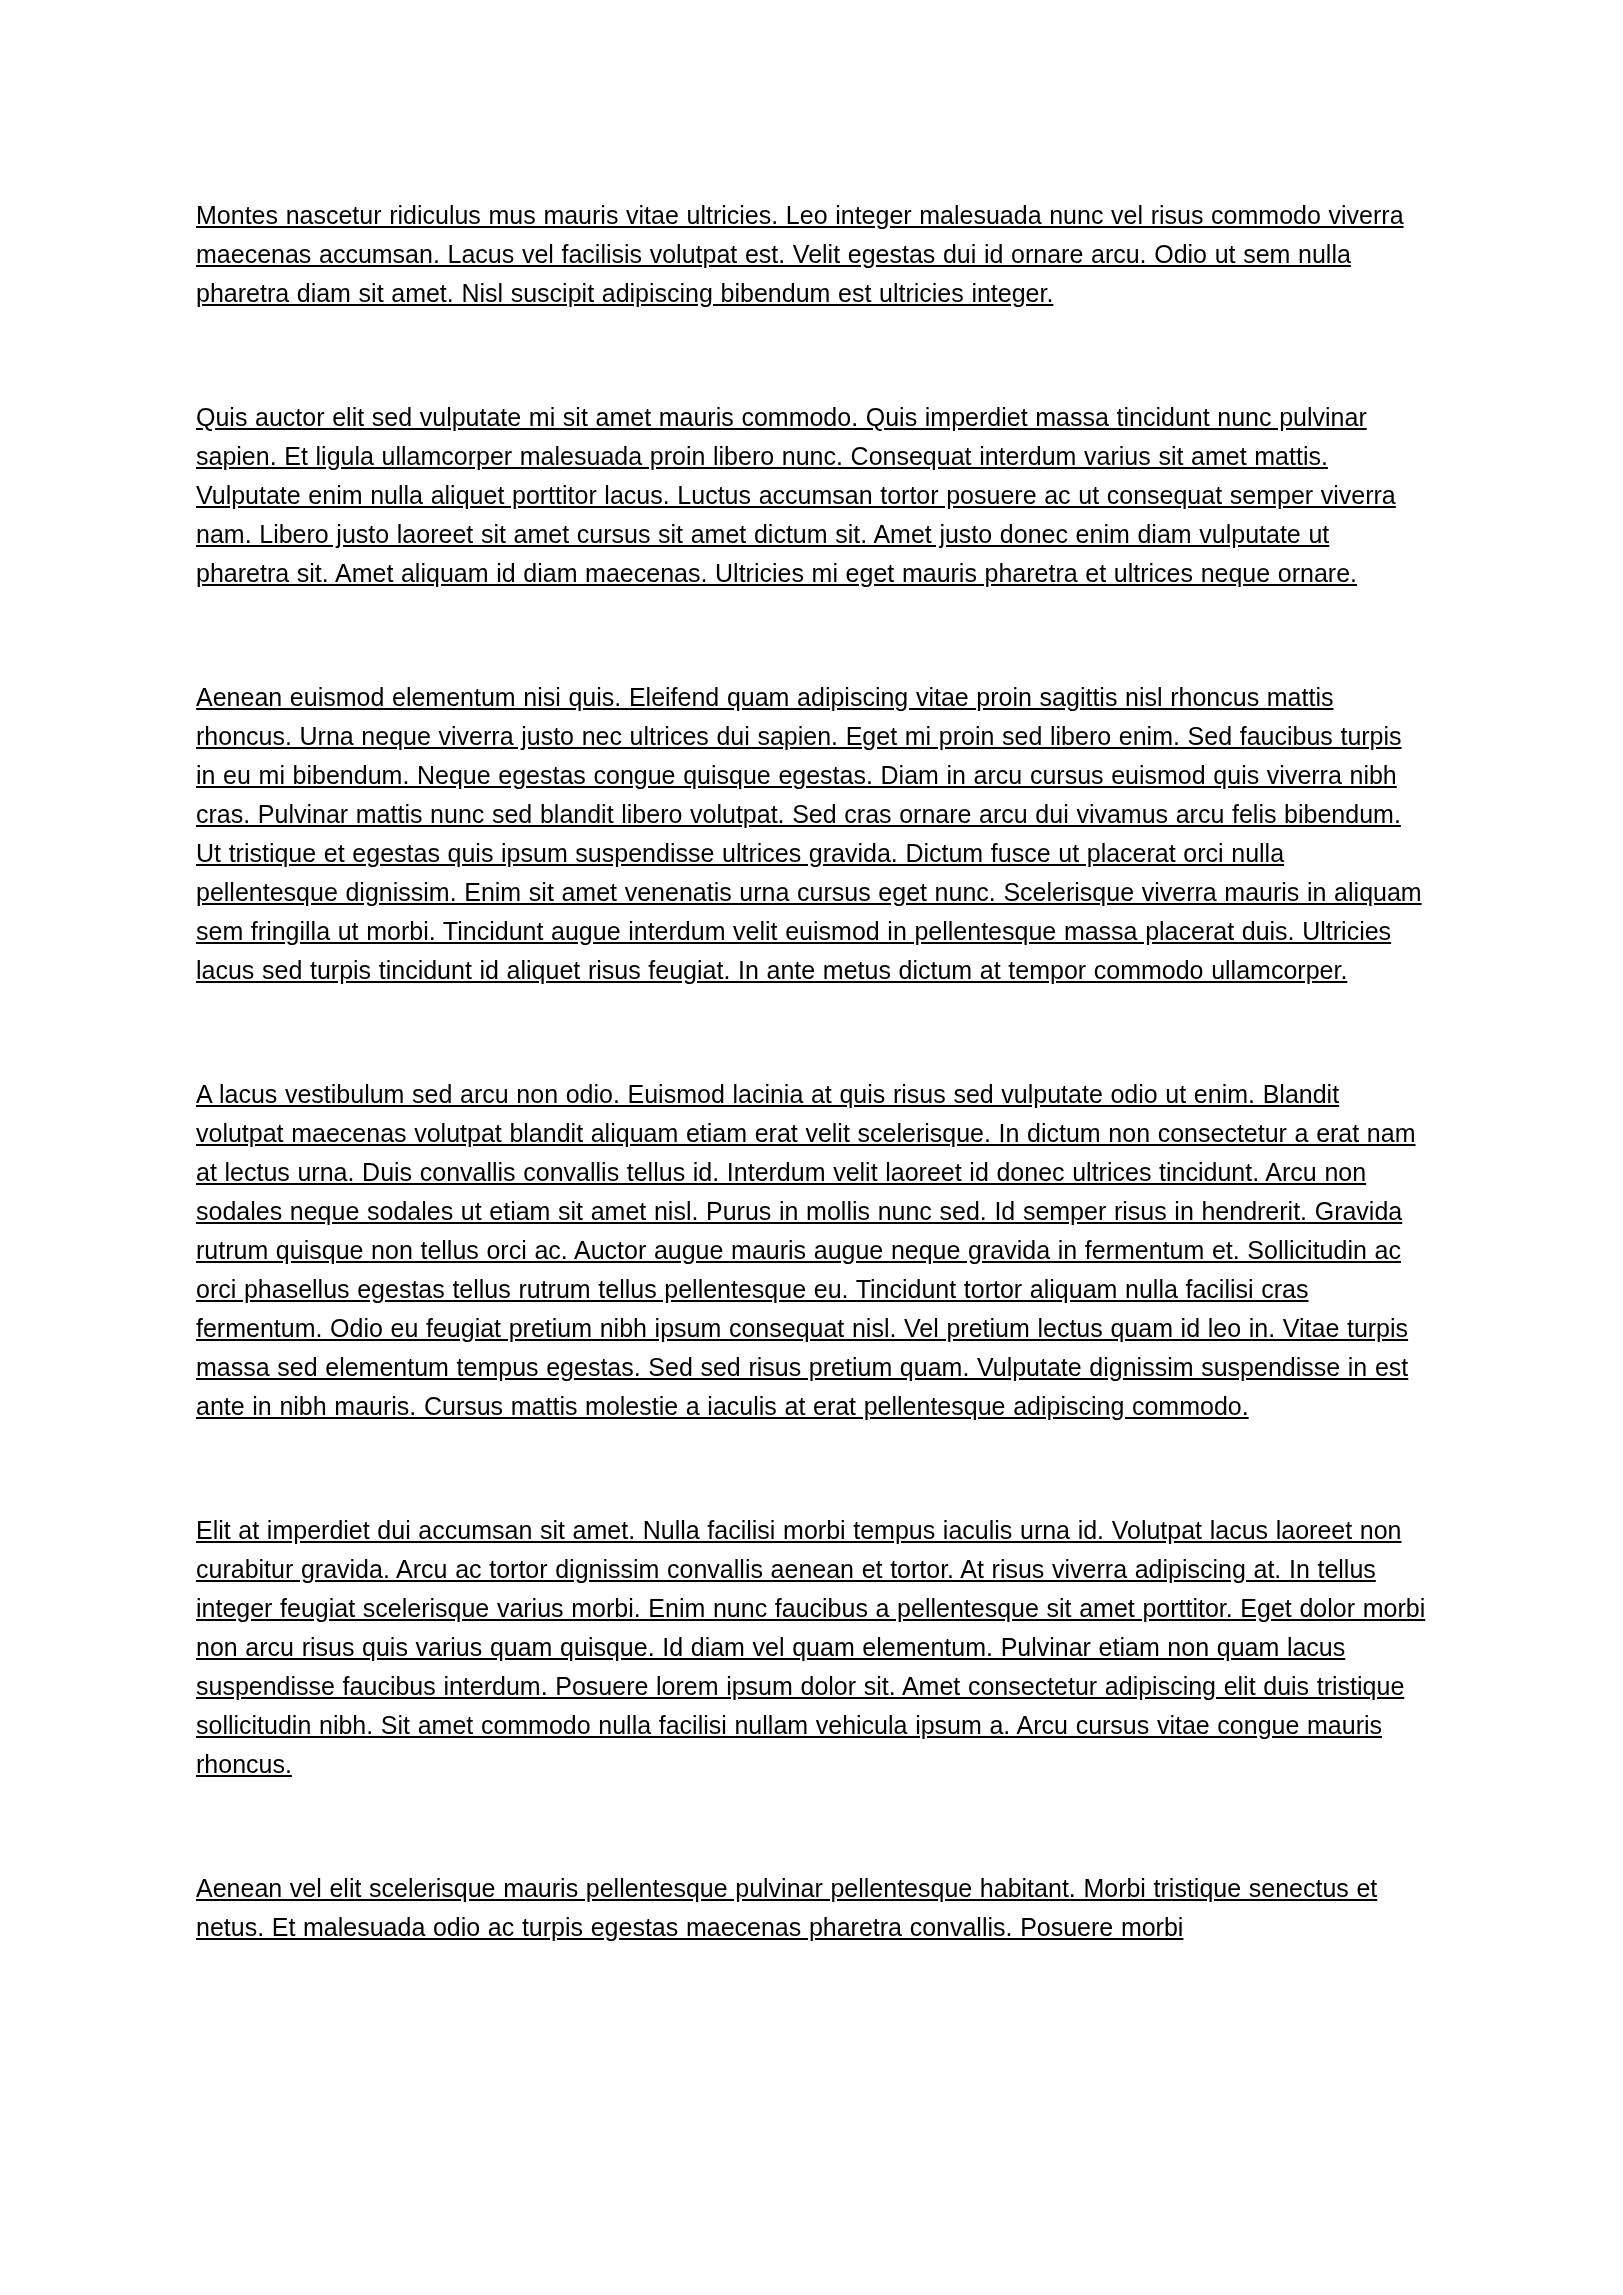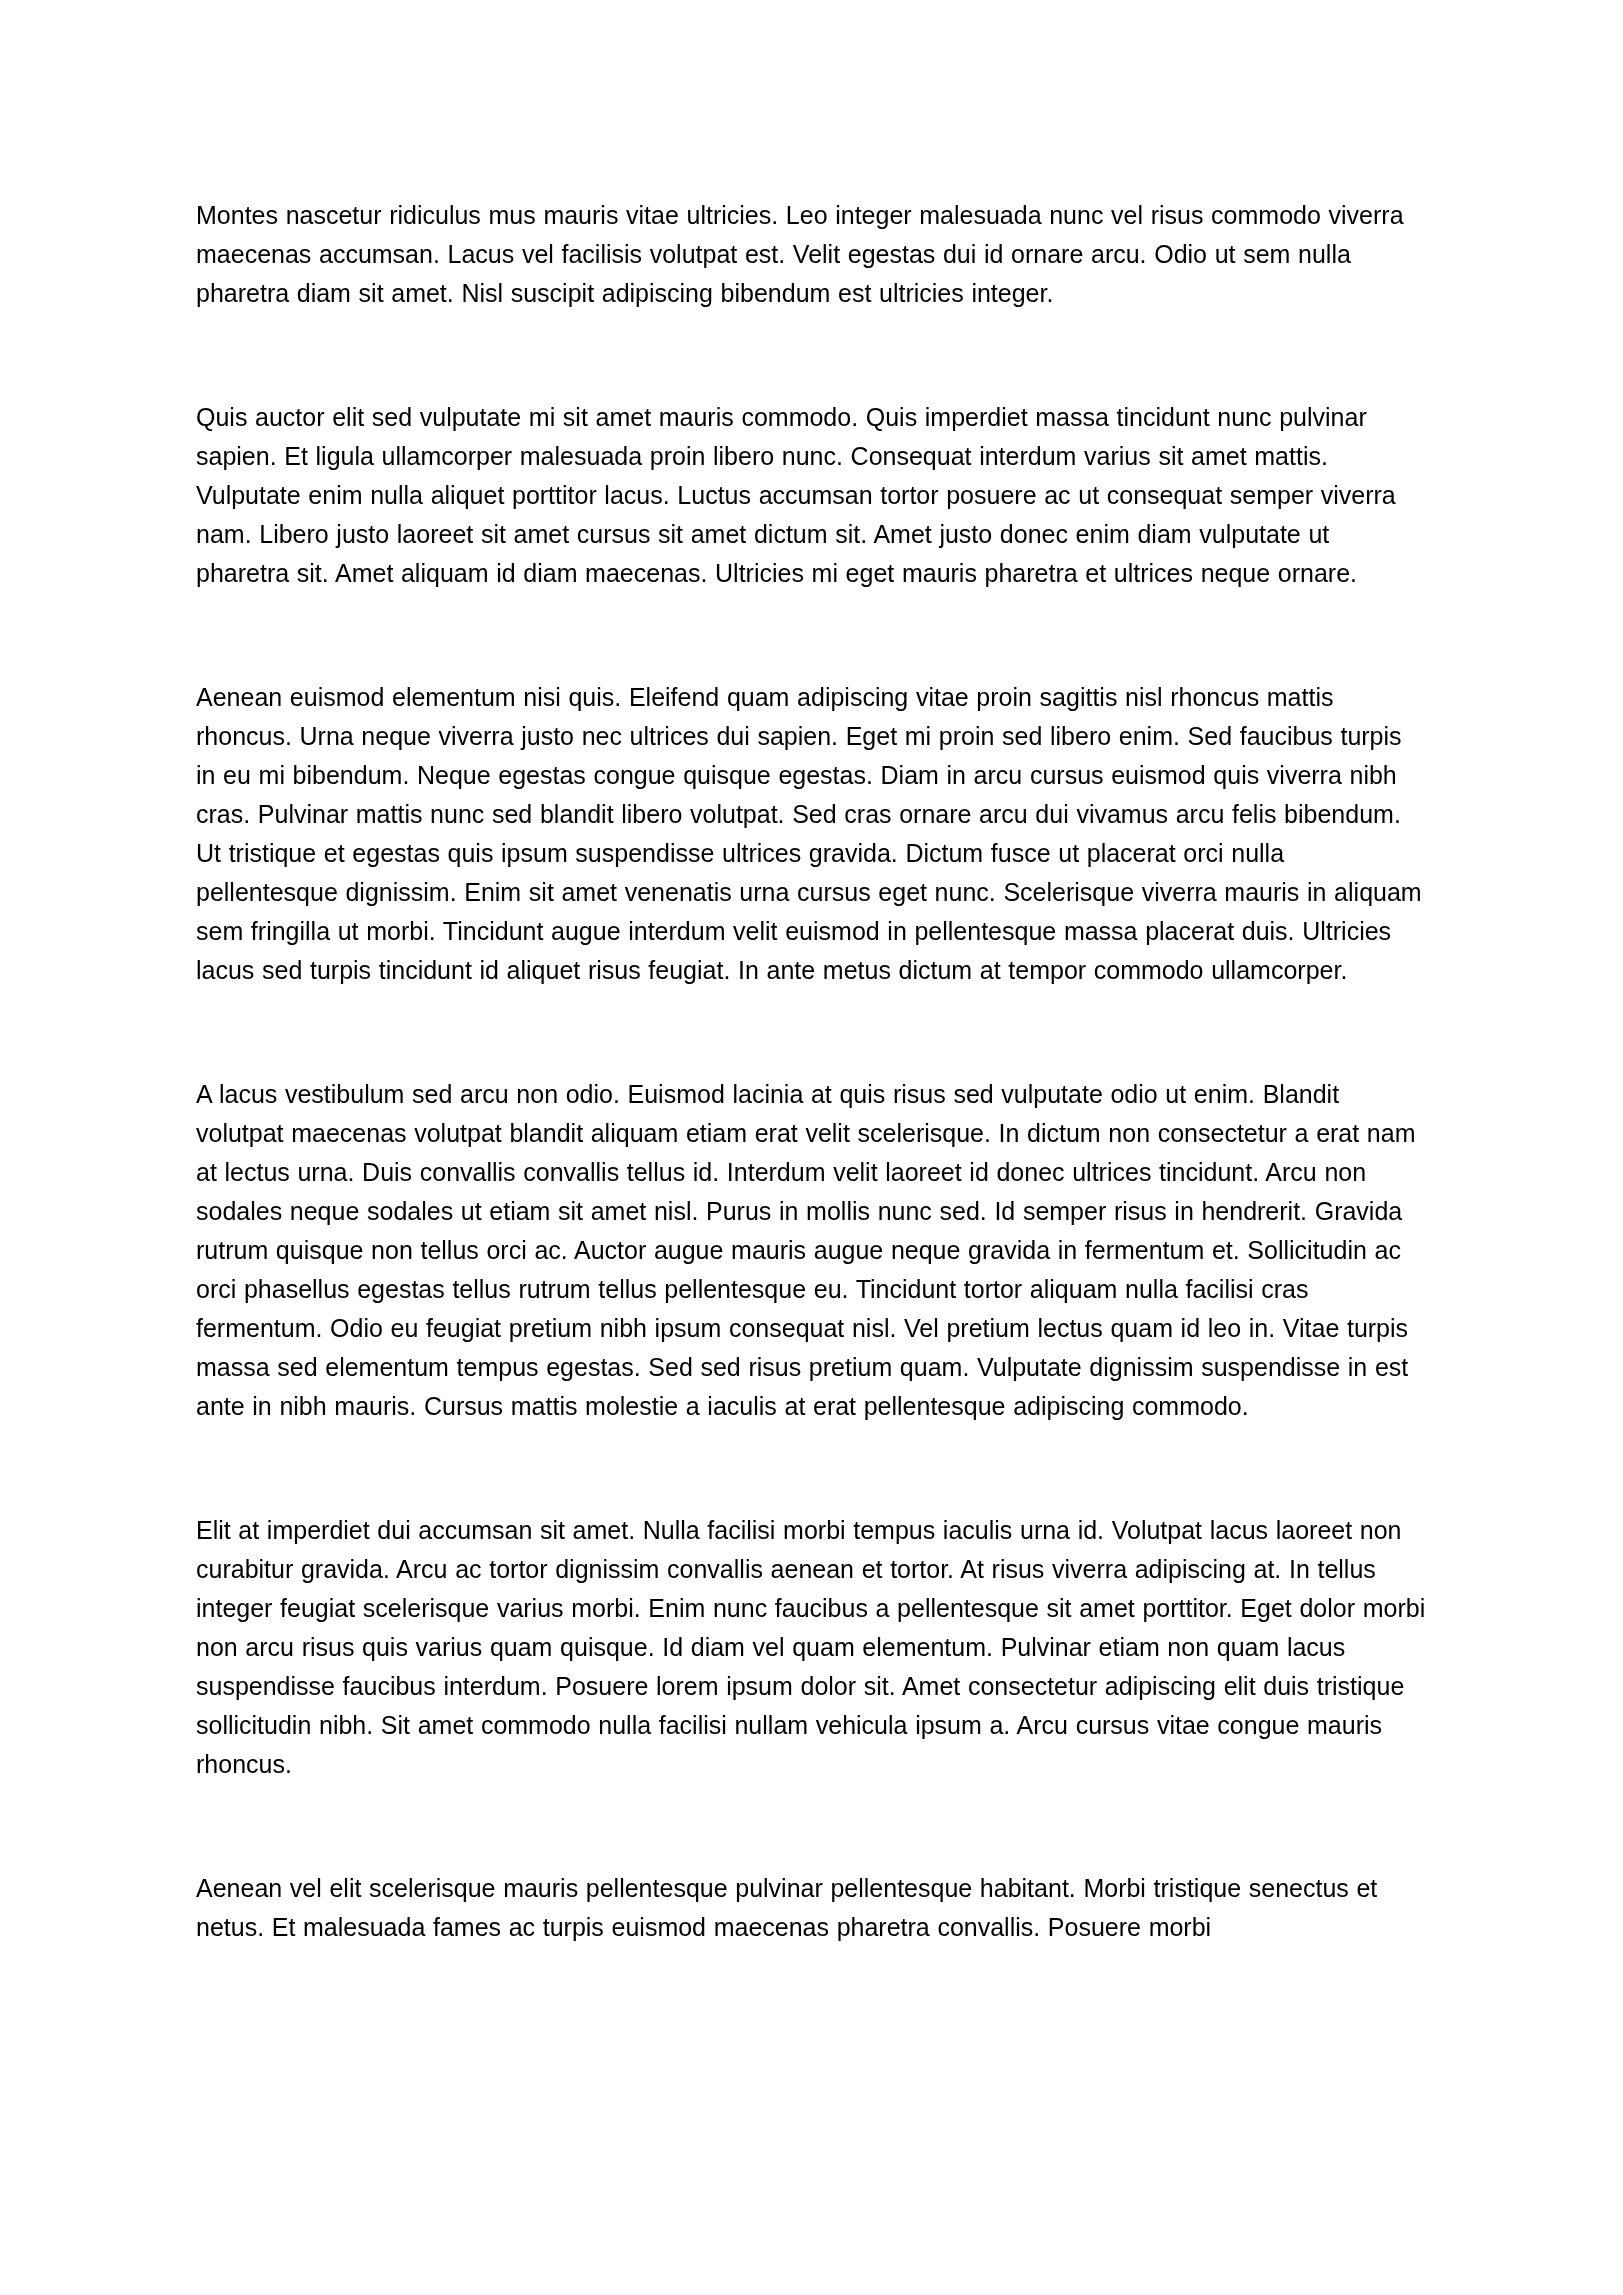--- a/index.html
+++ b/index.html
@@ -13,20 +13,21 @@
     height: 2295px;
     background: #ffffff;
     box-sizing: border-box;
     padding: 196px 196px 0 196px;
     overflow: hidden;
   }
   .content {
     width: 1231px;
     height: 1903px;
     overflow: hidden;
+    text-decoration: underline;
   }
   .para {
     margin: 0 0 85px 0;
     font-family: "Liberation Sans", sans-serif;
     font-size: 25px;
     line-height: 39px;
     color: #000000;
     text-align: left;
     word-spacing: 0.7px;
   }
@@ -34,16 +35,16 @@
 </head>
 <body>
 
 <div class="page" style="background: rgb(255, 255, 255);">
   <div class="content" style="color: rgb(0, 0, 0);">
       <p class="para">Montes nascetur ridiculus mus mauris vitae ultricies. Leo integer malesuada nunc vel risus commodo viverra maecenas accumsan. Lacus vel facilisis volutpat est. Velit egestas dui id ornare arcu. Odio ut sem nulla pharetra diam sit amet. Nisl suscipit adipiscing bibendum est ultricies integer.</p>
       <p class="para">Quis auctor elit sed vulputate mi sit amet mauris commodo. Quis imperdiet massa tincidunt nunc pulvinar sapien. Et ligula ullamcorper malesuada proin libero nunc. Consequat interdum varius sit amet mattis. Vulputate enim nulla aliquet porttitor lacus. Luctus accumsan tortor posuere ac ut consequat semper viverra nam. Libero justo laoreet sit amet cursus sit amet dictum sit. Amet justo donec enim diam vulputate ut pharetra sit. Amet aliquam id diam maecenas. Ultricies mi eget mauris pharetra et ultrices neque ornare.</p>
       <p class="para">Aenean euismod elementum nisi quis. Eleifend quam adipiscing vitae proin sagittis nisl rhoncus mattis rhoncus. Urna neque viverra justo nec ultrices dui sapien. Eget mi proin sed libero enim. Sed faucibus turpis in eu mi bibendum. Neque egestas congue quisque egestas. Diam in arcu cursus euismod quis viverra nibh cras. Pulvinar mattis nunc sed blandit libero volutpat. Sed cras ornare arcu dui vivamus arcu felis bibendum. Ut tristique et egestas quis ipsum suspendisse ultrices gravida. Dictum fusce ut placerat orci nulla pellentesque dignissim. Enim sit amet venenatis urna cursus eget nunc. Scelerisque viverra mauris in aliquam sem fringilla ut morbi. Tincidunt augue interdum velit euismod in pellentesque massa placerat duis. Ultricies lacus sed turpis tincidunt id aliquet risus feugiat. In ante metus dictum at tempor commodo ullamcorper.</p>
       <p class="para">A lacus vestibulum sed arcu non odio. Euismod lacinia at quis risus sed vulputate odio ut enim. Blandit volutpat maecenas volutpat blandit aliquam etiam erat velit scelerisque. In dictum non consectetur a erat nam at lectus urna. Duis convallis convallis tellus id. Interdum velit laoreet id donec ultrices tincidunt. Arcu non sodales neque sodales ut etiam sit amet nisl. Purus in mollis nunc sed. Id semper risus in hendrerit. Gravida rutrum quisque non tellus orci ac. Auctor augue mauris augue neque gravida in fermentum et. Sollicitudin ac orci phasellus egestas tellus rutrum tellus pellentesque eu. Tincidunt tortor aliquam nulla facilisi cras fermentum. Odio eu feugiat pretium nibh ipsum consequat nisl. Vel pretium lectus quam id leo in. Vitae turpis massa sed elementum tempus egestas. Sed sed risus pretium quam. Vulputate dignissim suspendisse in est ante in nibh mauris. Cursus mattis molestie a iaculis at erat pellentesque adipiscing commodo.</p>
       <p class="para">Elit at imperdiet dui accumsan sit amet. Nulla facilisi morbi tempus iaculis urna id. Volutpat lacus laoreet non curabitur gravida. Arcu ac tortor dignissim convallis aenean et tortor. At risus viverra adipiscing at. In tellus integer feugiat scelerisque varius morbi. Enim nunc faucibus a pellentesque sit amet porttitor. Eget dolor morbi non arcu risus quis varius quam quisque. Id diam vel quam elementum. Pulvinar etiam non quam lacus suspendisse faucibus interdum. Posuere lorem ipsum dolor sit. Amet consectetur adipiscing elit duis tristique sollicitudin nibh. Sit amet commodo nulla facilisi nullam vehicula ipsum a. Arcu cursus vitae congue mauris rhoncus.</p>
-      <p class="para">Aenean vel elit scelerisque mauris pellentesque pulvinar pellentesque habitant. Morbi tristique senectus et netus. Et malesuada fames ac turpis euismod maecenas pharetra convallis. Posuere morbi</p>
+      <p class="para">Aenean vel elit scelerisque mauris pellentesque pulvinar pellentesque habitant. Morbi tristique senectus et netus. Et malesuada odio ac turpis egestas maecenas pharetra convallis. Posuere morbi</p>
     </div>
 </div>
 
 
 </body></html>

